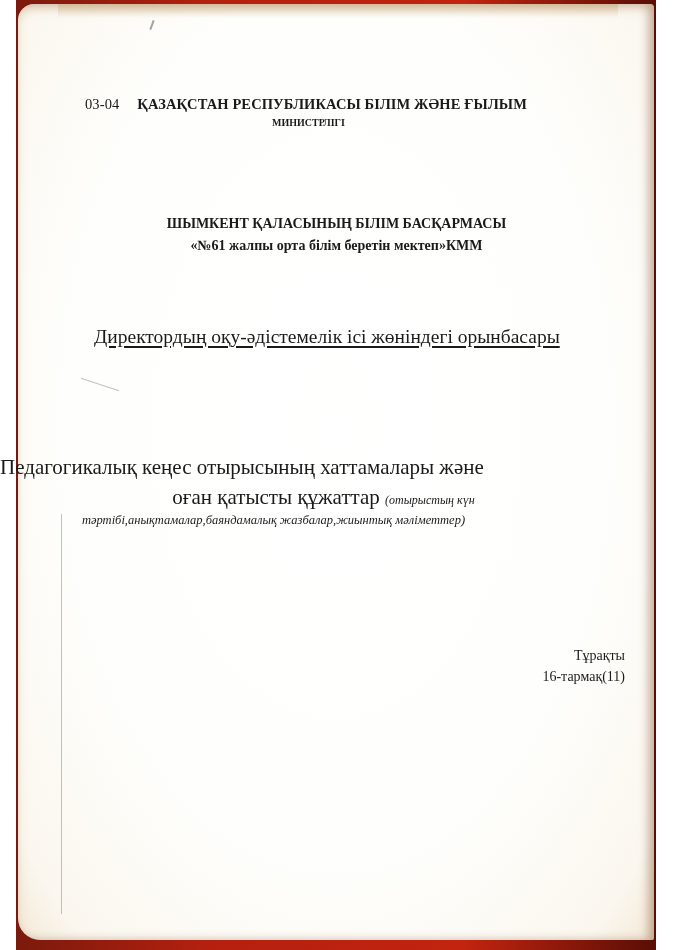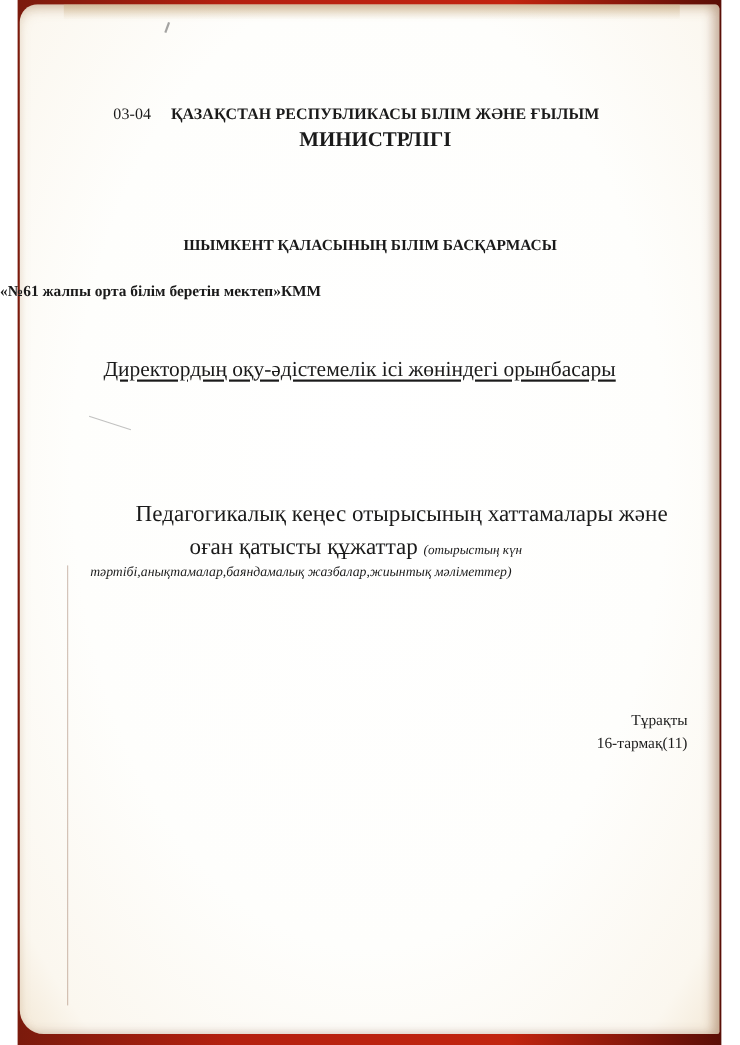--- a/index.html
+++ b/index.html
@@ -68,66 +68,65 @@
       top: 510px;
       width: 1px;
       height: 400px;
       background: rgba(150, 110, 90, 0.45);
     }
     .doc-line {
       position: absolute;
       white-space: nowrap;
     }
     .ministry {
-      left: 103px;
+      left: 85px;
       top: 96px;
       font-size: 14.5px;
       font-weight: bold;
       letter-spacing: 0.1px;
     }
     .ministry .code {
       font-weight: normal;
       margin-right: 18px;
     }
     .ministry-2 {
       left: 272px;
       top: 117px;
-      font-size: 19px;
+      font-size: 10px;
       font-weight: bold;
     }
     .dept {
       left: 0;
       width: 673px;
       text-align: center;
       top: 216px;
       font-size: 14px;
       font-weight: bold;
     }
     .school {
       left: 0;
       width: 673px;
-      text-align: left;
+      text-align: center;
       top: 238px;
       font-size: 14px;
       font-weight: bold;
-      margin-top: 20px;
     }
     .position-title {
       left: 50px;
       top: 326px;
       font-size: 19.5px;
       text-decoration: underline;
       text-underline-offset: 3px;
       text-decoration-thickness: 1.5px;
       margin-left: 44px;
     }
     .main-title-1 {
       left: 0;
       width: 607px;
-      text-align: right;
+      text-align: left;
       top: 455px;
       font-size: 21px;
     }
     .main-title-2 {
       left: 0;
       width: 647px;
       text-align: center;
       top: 485px;
       font-size: 21px;
     }

